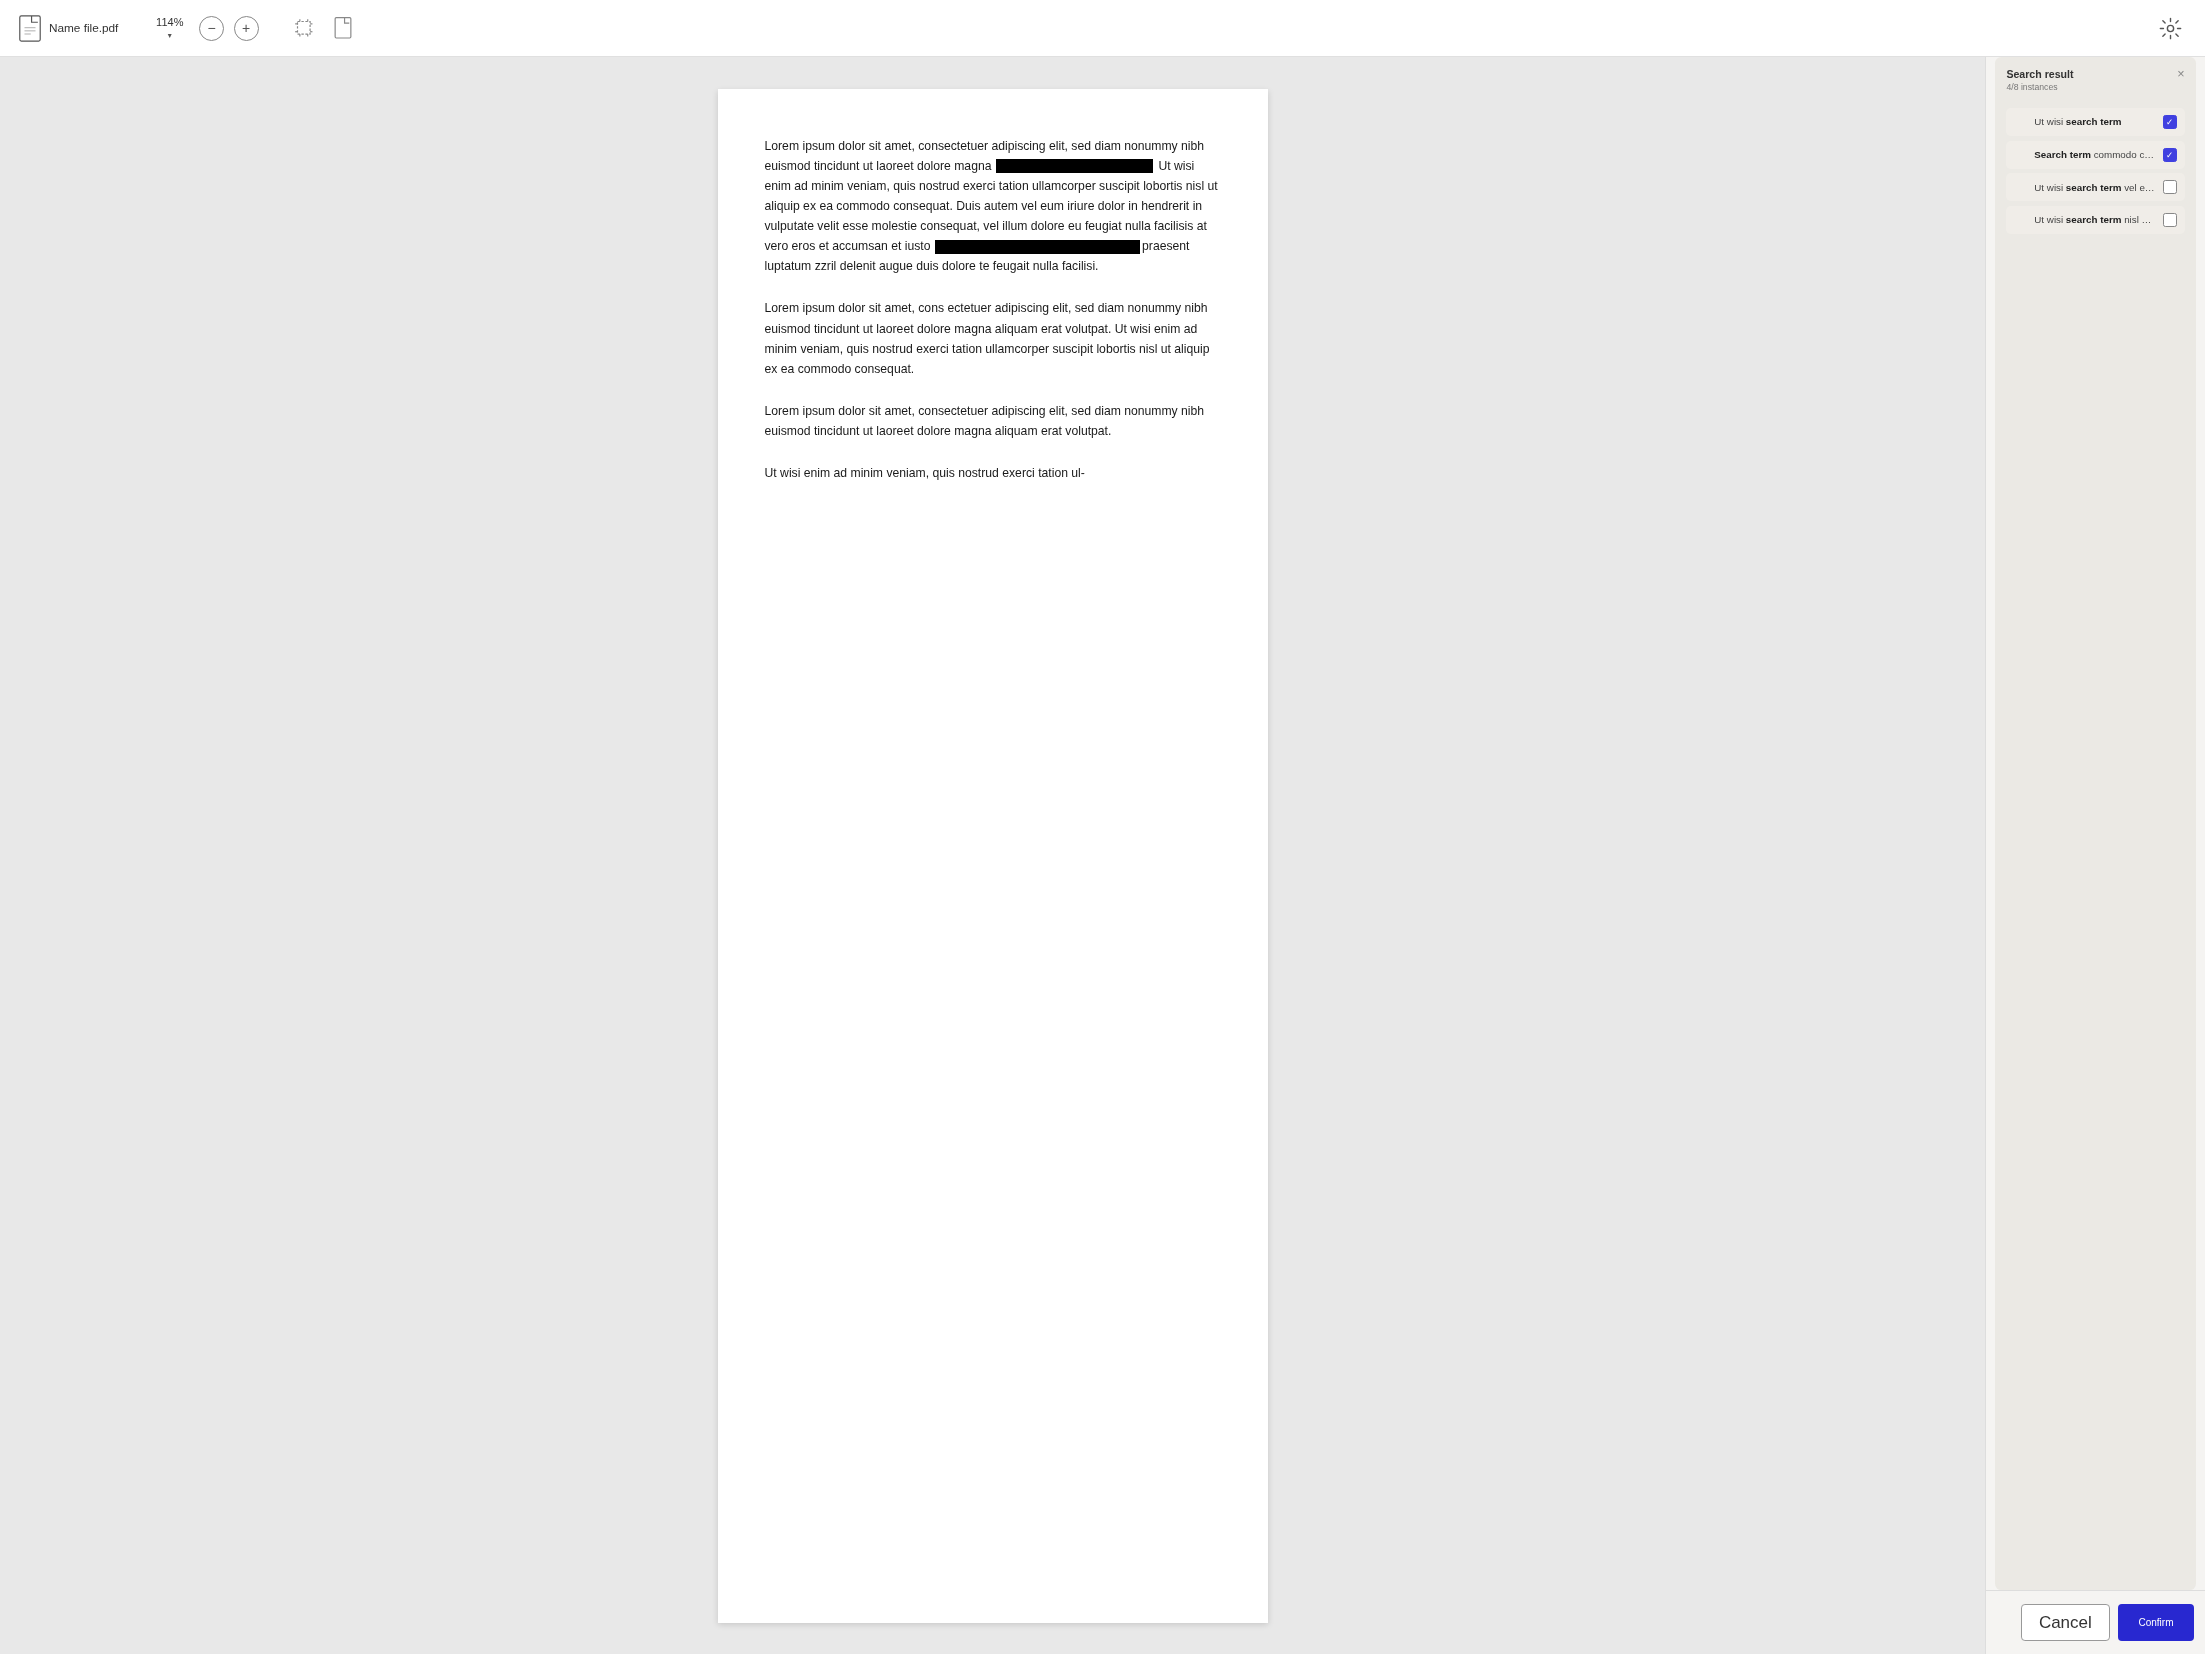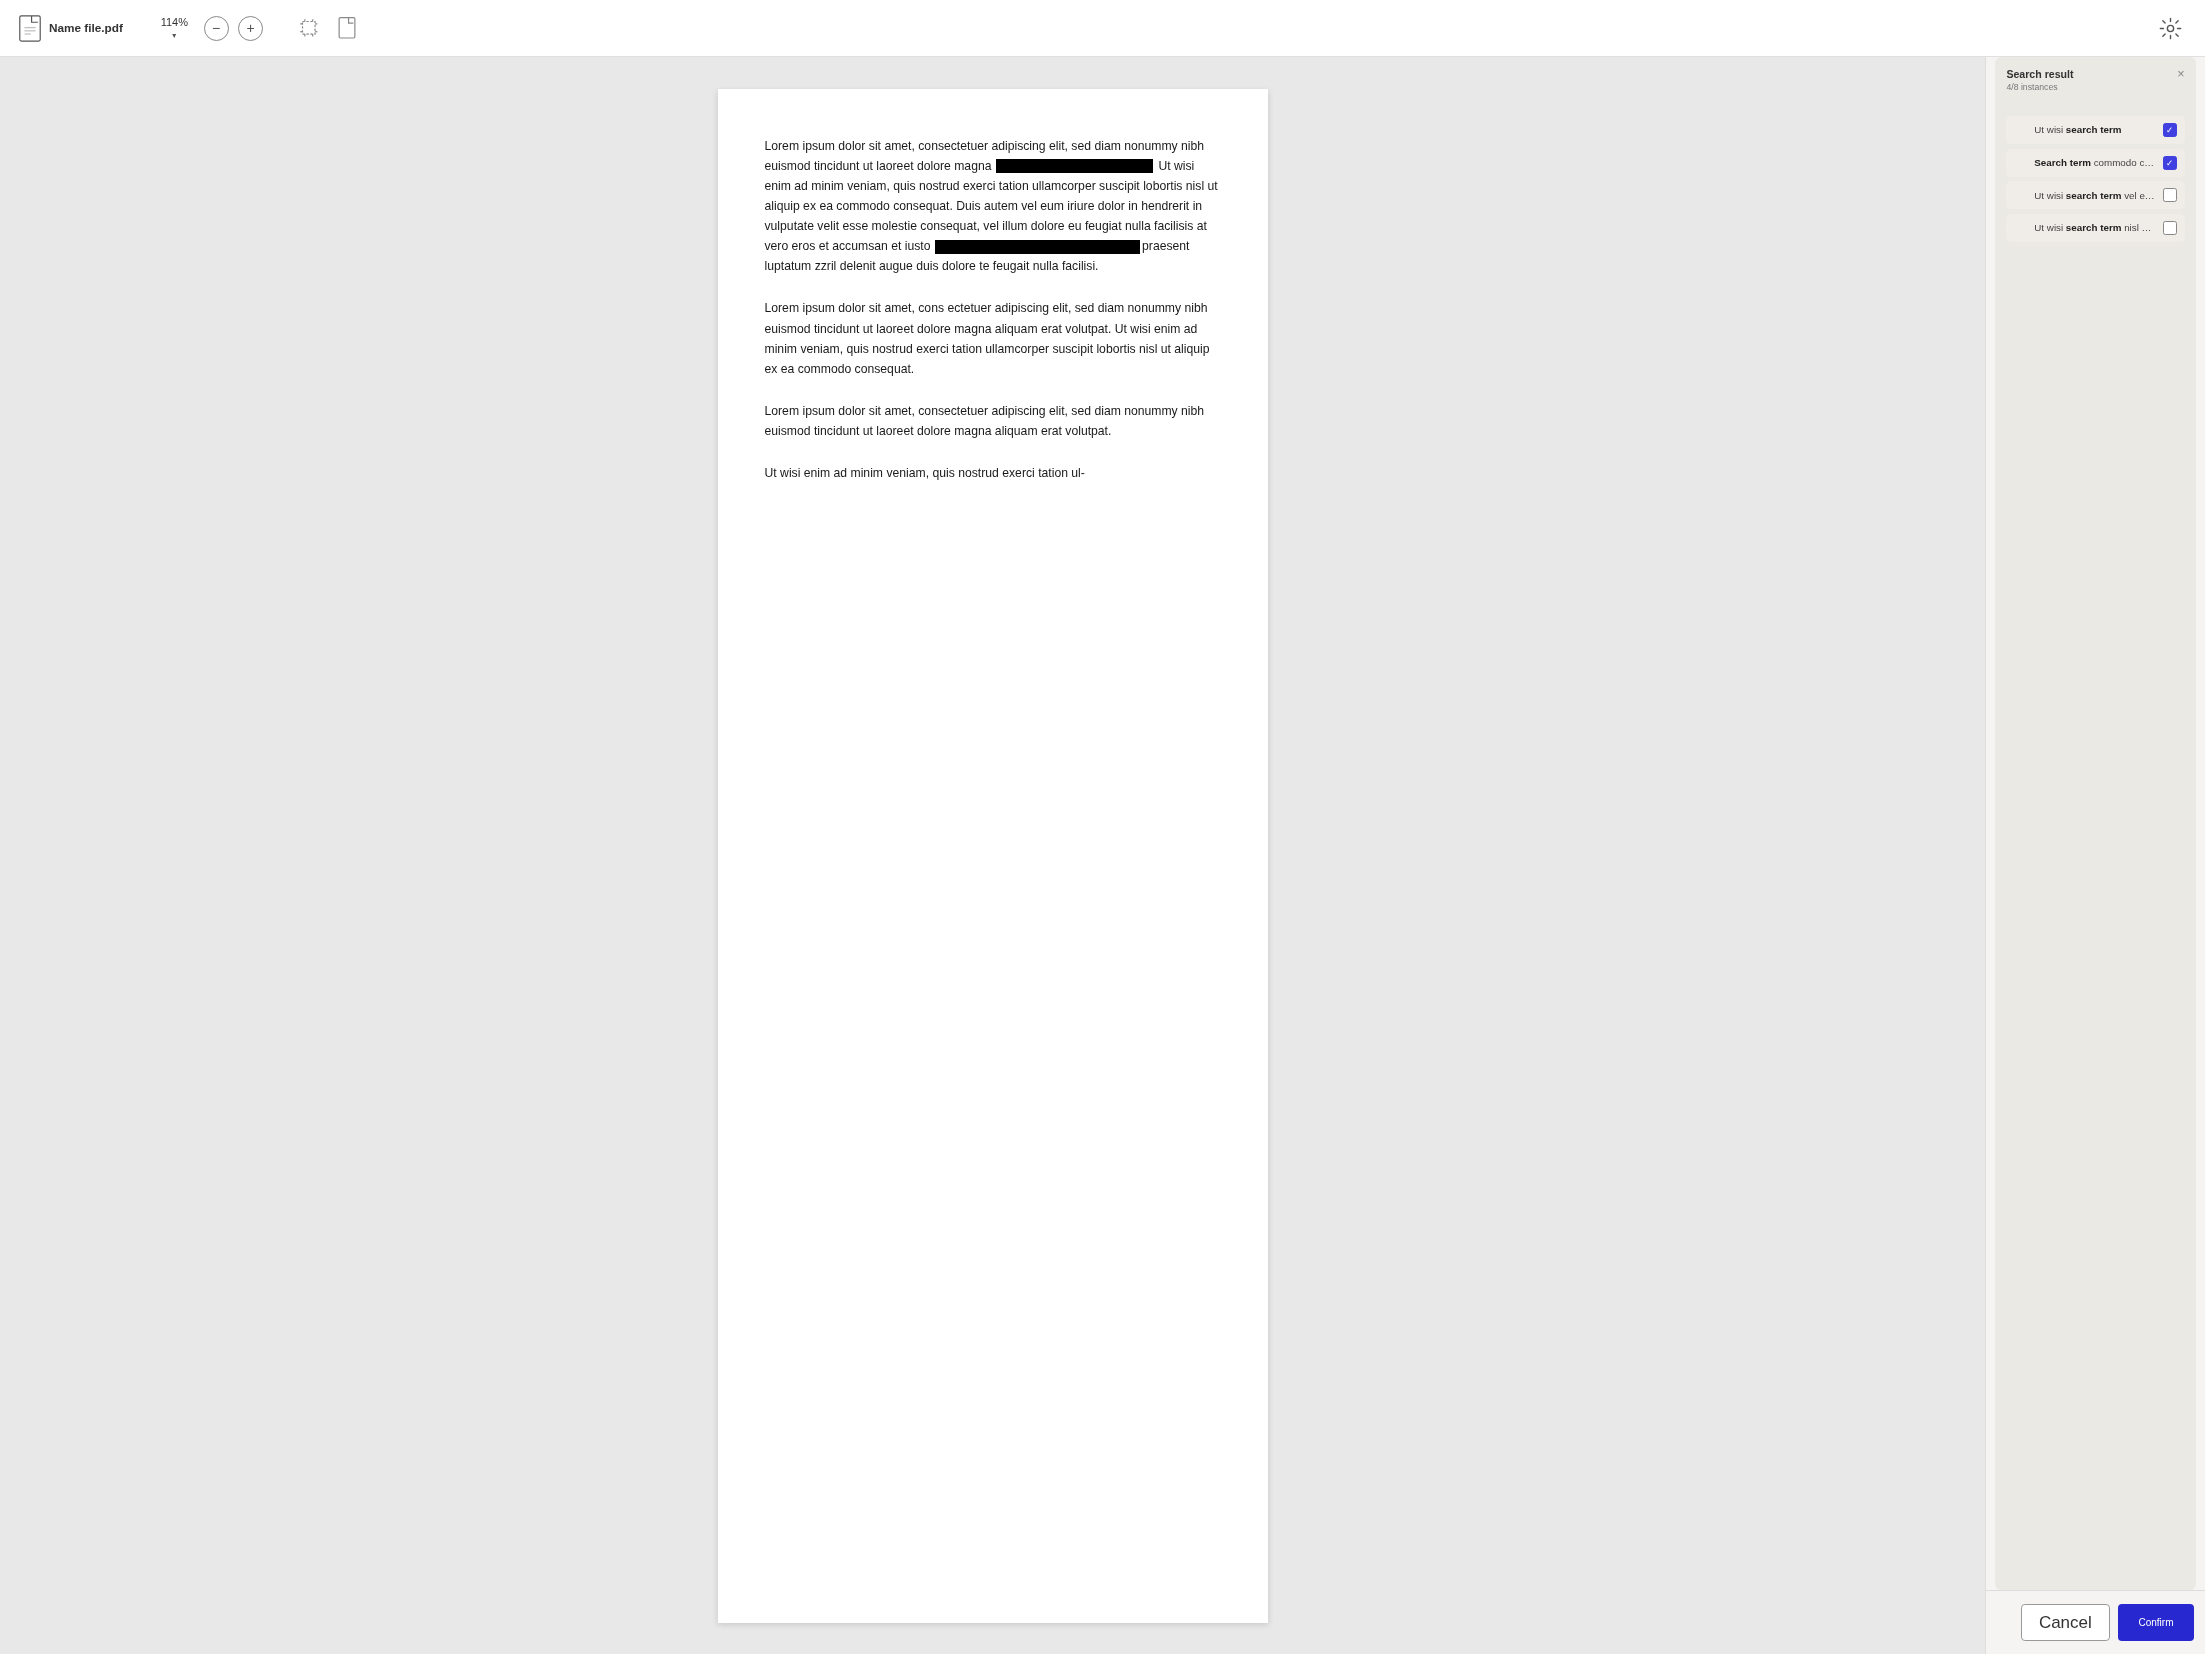--- a/index.html
+++ b/index.html
@@ -31,21 +31,21 @@
       align-items: center;
       gap: 7.9px;
     }
     .file-icon {
       width: 22px;
       height: 27px;
     }
     .file-name {
       font-size: 11.8px;
       color: #333;
-      font-weight: 700;
+      font-weight: 400;
     }
     .toolbar-zoom {
       display: flex;
       align-items: center;
       gap: 3px;
       margin-left: 22px;
       flex-direction: column;
     }
     .zoom-value {
       font-size: 11px;
@@ -205,21 +205,21 @@
       border-radius: 6.3px;
       padding: 11px 11px 7.9px;
       flex: 1;
       display: flex;
       flex-direction: column;
     }
     .result-header {
       display: flex;
       justify-content: space-between;
       align-items: flex-start;
-      margin-bottom: 18px;
+      margin-bottom: 10px;
       gap: 48px;
     }
     .result-title {
       font-size: 10.6px;
       font-weight: 600;
       color: #333;
     }
     .result-count {
       font-size: 8.7px;
       color: #777;

